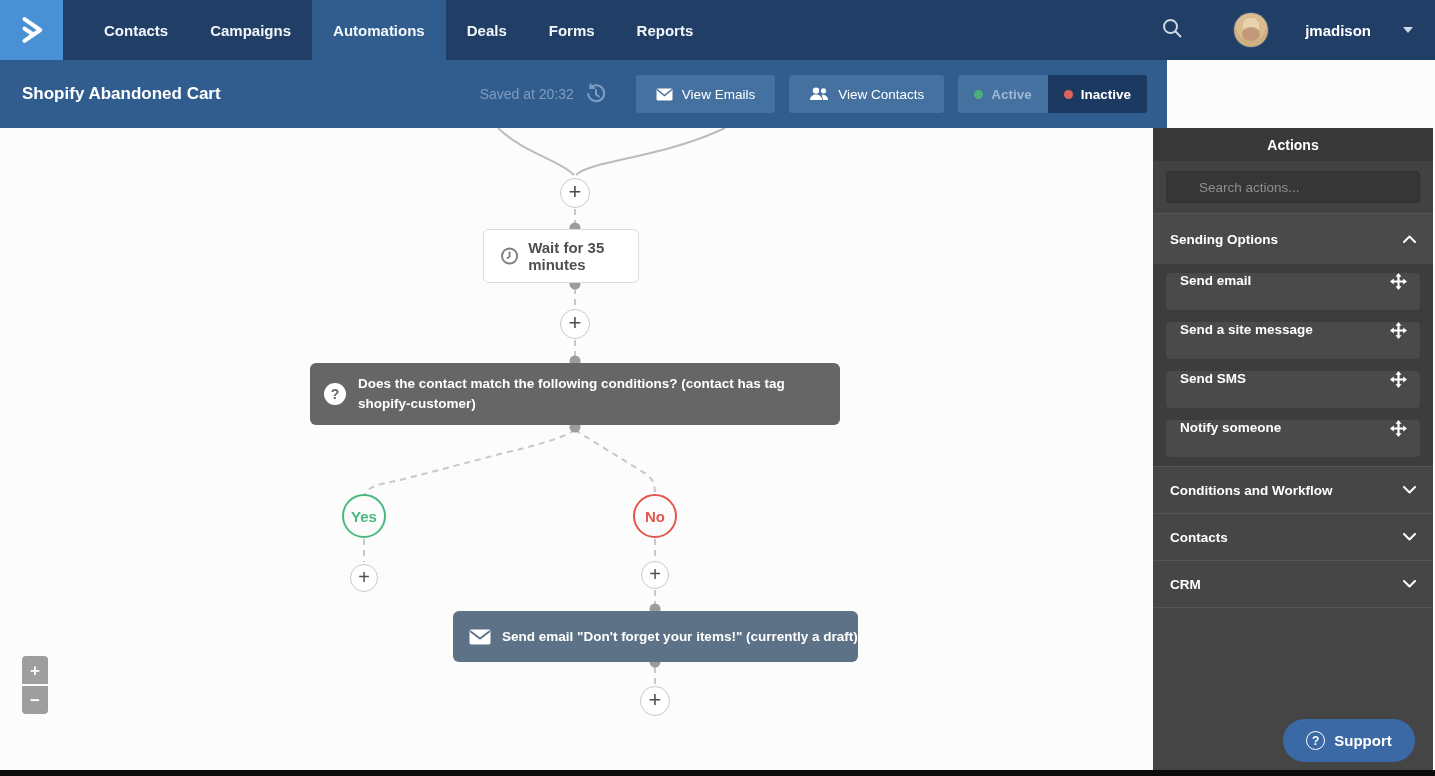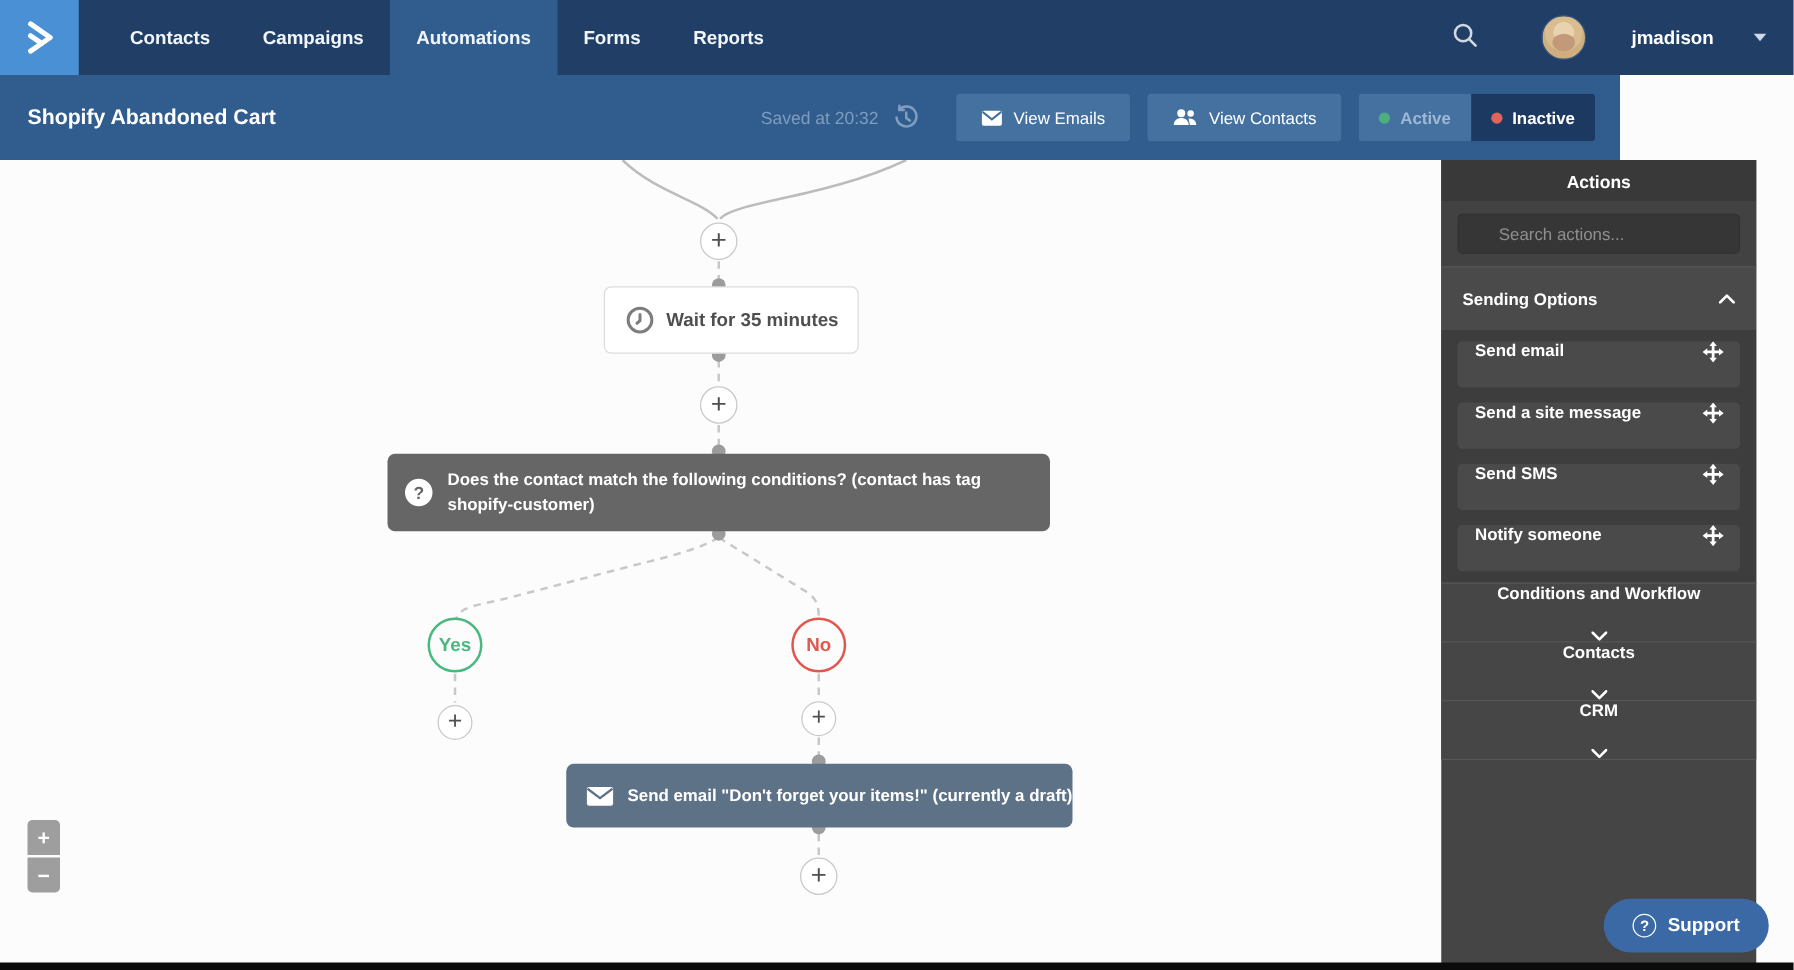--- a/index.html
+++ b/index.html
@@ -15,21 +15,21 @@
   .nav-right { margin-left:auto; display:flex; align-items:center; padding-right:22px;gap:24px; }
   .search-glyph { margin-right:26px; cursor:pointer; }
   .avatar { width:36px; height:36px; border-radius:50%; margin-right:12px; cursor:pointer;
     background:radial-gradient(circle at 50% 38%, #e8d3ae 0 30%, #d9bd90 31% 55%, #cfae7f 56% 100%);
     border:1px solid #35557e; position:relative; overflow:hidden; }
   .avatar::after { content:""; position:absolute; left:50%; top:42%; width:18px; height:14px; margin-left:-9px; border-radius:50%; background:#c29a79; }
   .username { color:#ffffff; font-size:15px; font-weight:700; margin-right:8px; cursor:pointer; }
   .caret-down { width:0; height:0; border-left:5px solid transparent; border-right:5px solid transparent; border-top:6px solid #cdd9e6; cursor:pointer; }
 
   
-  .subheader { position:absolute; left:0; top:60px; width:1296px; height:68px; background:#305d8e; display:flex; align-items:center; z-index:25; }
+  .subheader { position:absolute; left:0; top:60px; width:1167px; height:68px; background:#305d8e; display:flex; align-items:center; z-index:25; }
   .page-title { color:#ffffff; font-size:17px; font-weight:700; margin-left:22px; }
   .sub-right { margin-left:auto; display:flex; align-items:center; padding-right:20px; }
   .saved-text { color:#7f9dbf; font-size:14px; margin-right:10px; }
   .history-btn { margin-right:28px; cursor:pointer; display:flex; align-items:center; }
   .hdr-btn { background:#44719f; border:none; border-radius:3px; color:#fff; font-family:inherit; font-size:13.5px; font-weight:400; height:38px; padding:0 20px; margin-right:14px; display:flex; align-items:center; gap:9px; cursor:pointer; }
   .toggle { display:flex; height:38px; border-radius:3px; overflow:hidden;text-align:center; }
   .toggle-seg { display:flex; align-items:center; gap:8px; padding:0 16px; font-size:13.5px; font-weight:700; cursor:pointer; }
   .toggle-active { background:#44719f; color:#9db8d5; }
   .toggle-inactive { background:#1c3a61; color:#ffffff; }
   .dot { width:9px; height:9px; border-radius:50%; }
@@ -38,47 +38,47 @@
 
   
   .canvas { position:absolute; left:0; top:128px; width:1153px; height:648px; background:#fcfcfc; }
   .connector-svg { position:absolute; left:0; top:0; width:1153px; height:648px; }
 
   .plus-btn { position:absolute; border-radius:50%; background:#fff; border:1.5px solid #c9c9c9; color:#4f4f4f; display:flex; align-items:center; justify-content:center; cursor:pointer; font-family:inherit; }
   .plus-lg { width:30px; height:30px; font-size:22px; font-weight:400; }
   .plus-sm { width:28px; height:28px; font-size:20px; font-weight:400; }
   .plus-btn span { margin-top:-2px; }
 
-  .node-wait { position:absolute; left:483px; top:101px; width:204px; height:54px; background:#fff; border:1px solid #dcdcdc; border-radius:6px; display:flex; align-items:center; padding-left:16px; gap:9px; cursor:pointer; }
+  .node-wait { position:absolute; left:483px; top:101px; width:156px; height:54px; background:#fff; border:1px solid #dcdcdc; border-radius:6px; display:flex; align-items:center; padding-left:16px; gap:9px; cursor:pointer; }
   .node-wait-label { color:#4f4f4f; font-size:15px; font-weight:700; }
 
   .node-condition { position:absolute; left:310px; top:235px; width:530px; height:62px; background:#666666; border-radius:6px; color:#fff; display:flex; align-items:center; padding:8px 20px 8px 14px; gap:12px; cursor:pointer; }
   .q-icon { flex:0 0 22px; width:22px; height:22px; border-radius:50%; background:#fff; color:#666; font-size:14px; font-weight:700; display:flex; align-items:center; justify-content:center; }
   .node-condition-label { font-size:13.5px; font-weight:700; line-height:1.5; }
 
   .branch-circle { position:absolute; width:44px; height:44px; border-radius:50%; background:#fcfcfc; display:flex; align-items:center; justify-content:center; font-size:15px; font-weight:700; cursor:pointer; }
   .branch-yes { left:342px; top:366px; border:2.5px solid #48b87f; color:#48b87f; }
   .branch-no  { left:633px; top:366px; border:2.5px solid #e2574d; color:#e2574d; }
 
   .node-email { position:absolute; left:453px; top:483px; width:405px; height:51px; background:#5e7287; border-radius:6px; color:#fff; display:flex; align-items:center; padding-left:16px; gap:11px; cursor:pointer; }
   .node-email-label { font-size:13.5px; font-weight:700; }
 
   .zoom-ctrl { position:absolute; left:22px; top:528px; width:26px; display:flex; flex-direction:column; gap:2px; }
   .zoom-btn { width:26px; height:28px; background:#9e9e9e; border:none; color:#fff; font-size:17px; font-weight:700; cursor:pointer; font-family:inherit; line-height:1; }
   .zoom-btn.zin { border-radius:4px 4px 0 0; }
   .zoom-btn.zout { border-radius:0 0 4px 4px; }
 
   
-  .sidebar { position:absolute; left:1153px; top:128px; width:252px; height:648px; background:#454545; }
+  .sidebar { position:absolute; left:1153px; top:128px; width:280px; height:648px; background:#454545; }
   .sb-title { height:33px; background:#393939; color:#fff; font-size:14px; font-weight:700; display:flex; align-items:center; justify-content:center; }
   .sb-search-wrap { height:52px; background:#424242; display:flex; align-items:center; padding:0 13px; }
   .sb-search { width:100%; height:32px; background:#363636; border:1px solid #303030; border-radius:4px; color:#cfcfcf; font-family:inherit; font-size:13.5px; padding:0 10px 0 32px; outline:none; }
   .sb-search::placeholder { color:#8f8f8f; }
   .sb-section-hd { height:51px; display:flex; align-items:center; justify-content:space-between; padding:0 17px; border-top:1px solid #565656; cursor:pointer; background:#4a4a4a; }
-  .sb-section-hd.collapsed { background:#464646; height:47px;flex-direction:column; }
+  .sb-section-hd.collapsed { background:#464646; height:47px; }
   .sb-section-label { color:#fff; font-size:13.5px; font-weight:700; }
   .sb-items { background:#3d3d3d; padding:9px 13px 9px 13px; }
   .sb-item { height:37px; background:#4a4a4a; border-radius:4px; margin-bottom:12px; display:flex; align-items:flex-start; justify-content:space-between; padding:0 13px 0 14px; cursor:grab; }
   .sb-item:last-child { margin-bottom:0; }
   .sb-item-label { color:#fff; font-size:13.5px; font-weight:700; }
   .sb-bottom { border-top:1px solid #565656; }
 
   
   .support-btn { position:absolute; left:1283px; top:719px; width:132px; height:43px; background:#3b69a5; border:none; border-radius:22px; color:#fff; display:flex; align-items:center; justify-content:center; gap:9px; font-family:inherit; font-size:15px; font-weight:700; cursor:pointer; z-index:40; }
   .support-q { width:19px; height:19px; border-radius:50%; border:1.6px solid #fff; font-size:12px; font-weight:700; display:flex; align-items:center; justify-content:center; }
@@ -97,20 +97,23 @@
   </div>
   <div class="nav-items">
     <div class="nav-item">
         <span>Contacts</span>
       </div>
     <div class="nav-item">
         <span>Campaigns</span>
       </div>
     <div class="nav-item active">
         <span>Automations</span>
+      </div>
+    <div class="nav-item">
+        <span>Deals</span>
       </div>
     <div class="nav-item">
         <span>Forms</span>
       </div>
     <div class="nav-item">
         <span>Reports</span>
       </div>
   </div>
   <div class="nav-right">
     <span class="search-glyph">

